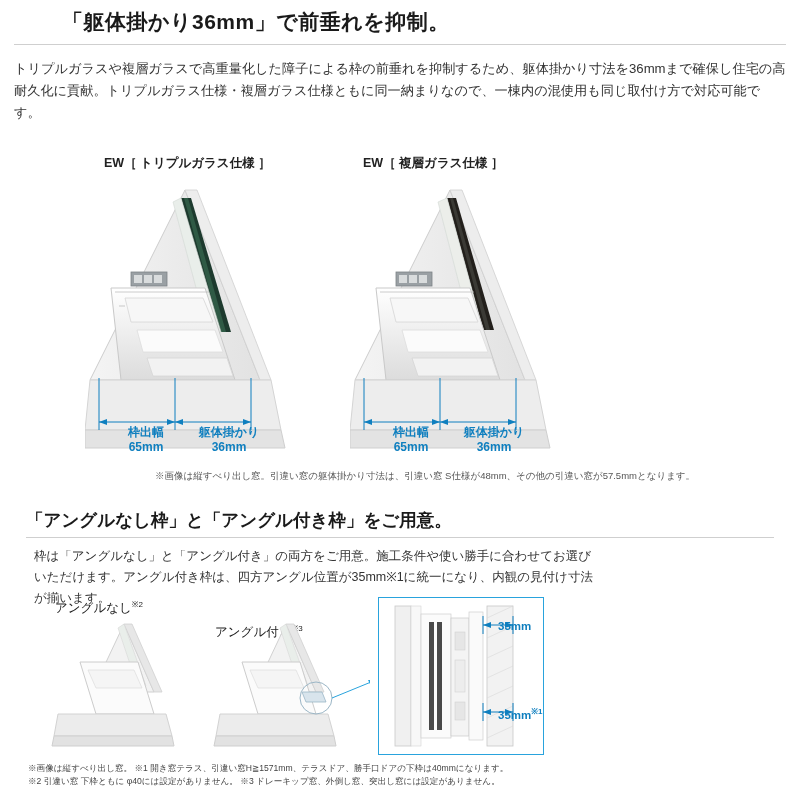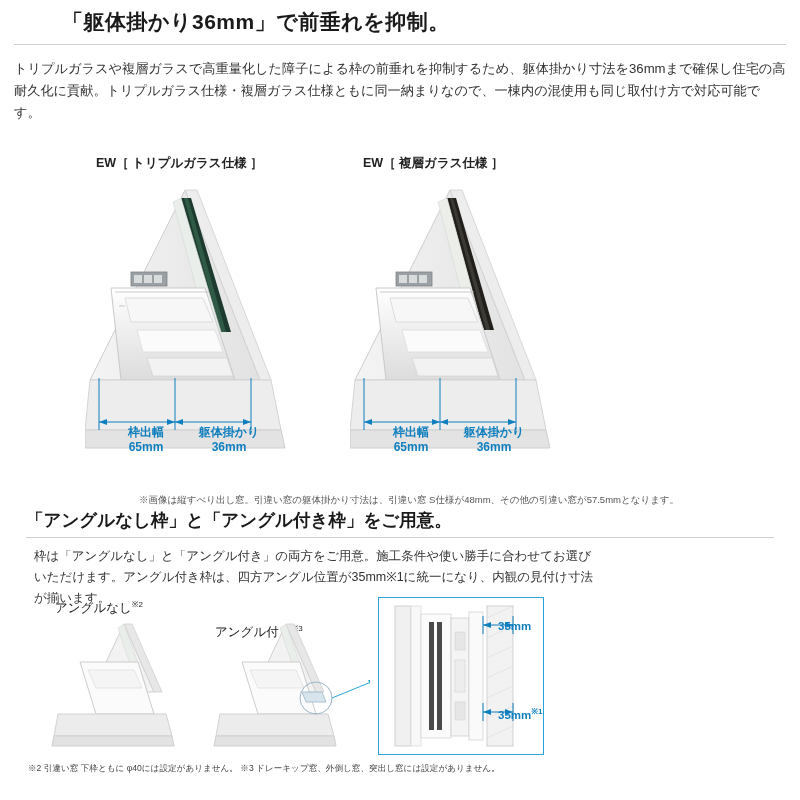--- a/index.html
+++ b/index.html
@@ -51,21 +51,21 @@
     width: 800px;
     height: 22px;
   }
   .fig-label {
     position: absolute;
     font-size: 12.5px;
     font-weight: bold;
     color: #222222;
     white-space: nowrap;
   }
-  .fig-label.a { left: 88px; padding-left: 8px; }
+  .fig-label.a { left: 96px; padding-left: 8px; }
   .fig-label.b { left: 363px; }
 
   
   .figwrap {
     position: absolute;
     top: 180px;
     width: 300px;
     height: 300px;
   }
   .figwrap.left { left: 85px; }
@@ -83,21 +83,21 @@
     line-height: 15px;
     white-space: nowrap;
   }
 
   .note-small {
     position: absolute;
     font-size: 9.5px;
     color: #555555;
     white-space: nowrap;
   }
-  .note-sec1 { left: 139px; top: 470px; margin-top: 24px; }
+  .note-sec1 { left: 155px; top: 470px; }
 
   
   .sec2-title {
     position: absolute;
     left: 26px;
     top: 508px;
     font-size: 17.5px;
     font-weight: bold;
     color: #1a1a1a;
     white-space: nowrap;
@@ -371,14 +371,15 @@
 </div>
 
 <div class="callout-num top">
   <span>35mm</span><span class="sup"></span>
 </div>
 <div class="callout-num bottom">
   <span>35mm</span><span class="sup">※1</span>
 </div>
 
 <div class="footnotes">
+  <div>※画像は縦すべり出し窓。 ※1 開き窓テラス、引違い窓H≧1571mm、テラスドア、勝手口ドアの下枠は40mmになります。</div>
   <div>※2 引違い窓 下枠ともに φ40には設定がありません。 ※3 ドレーキップ窓、外倒し窓、突出し窓には設定がありません。</div>
 </div>
 
 </body></html>

